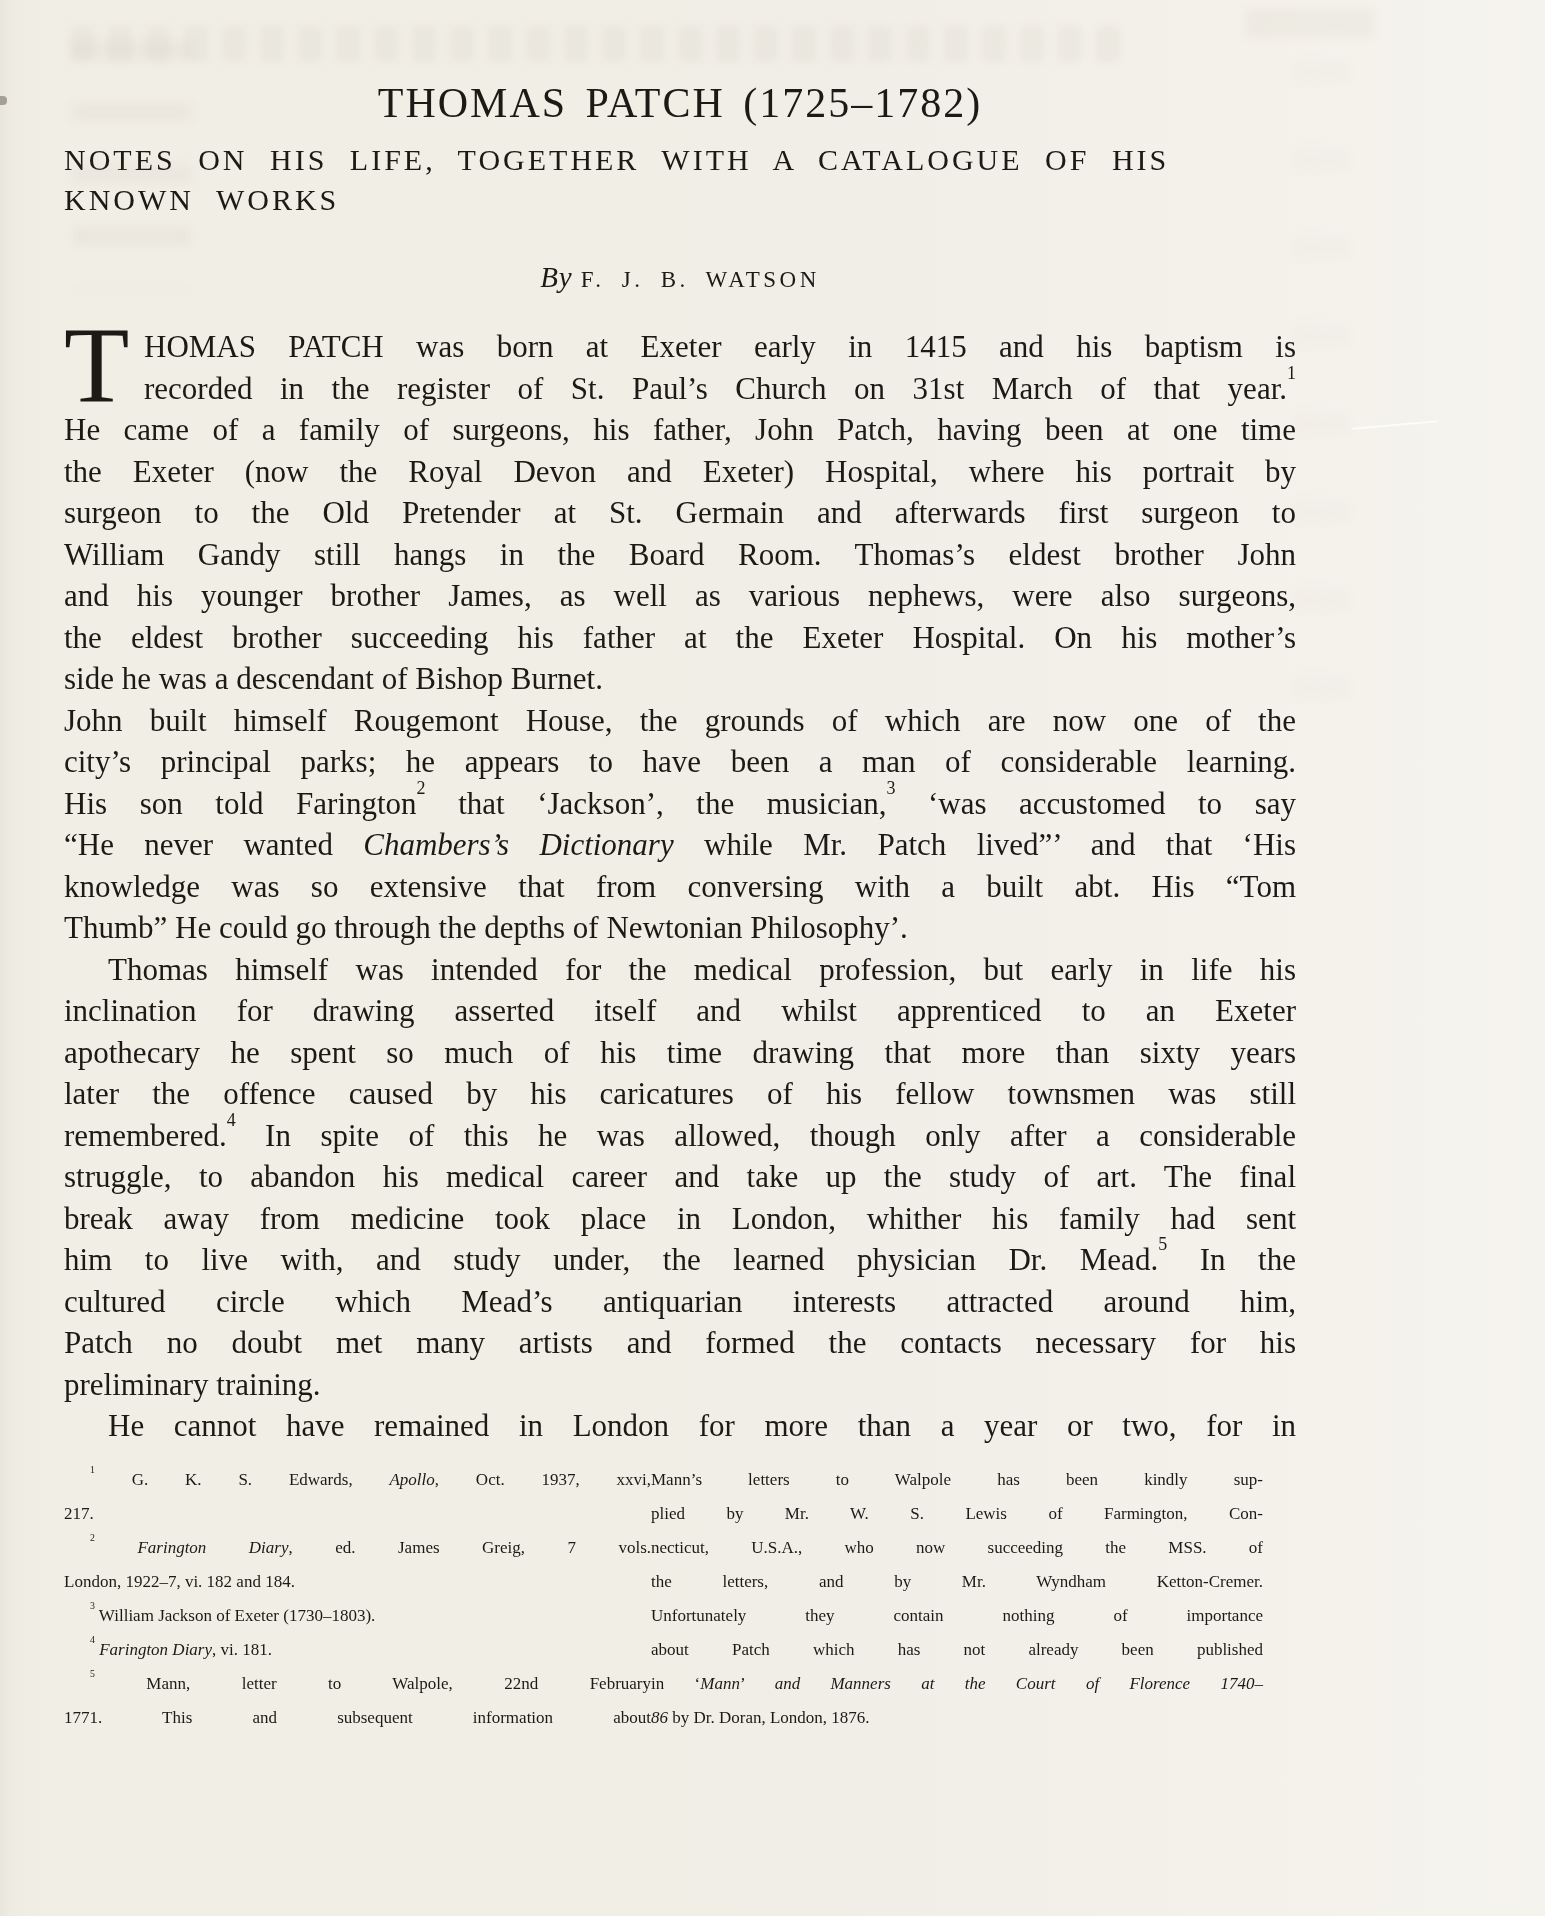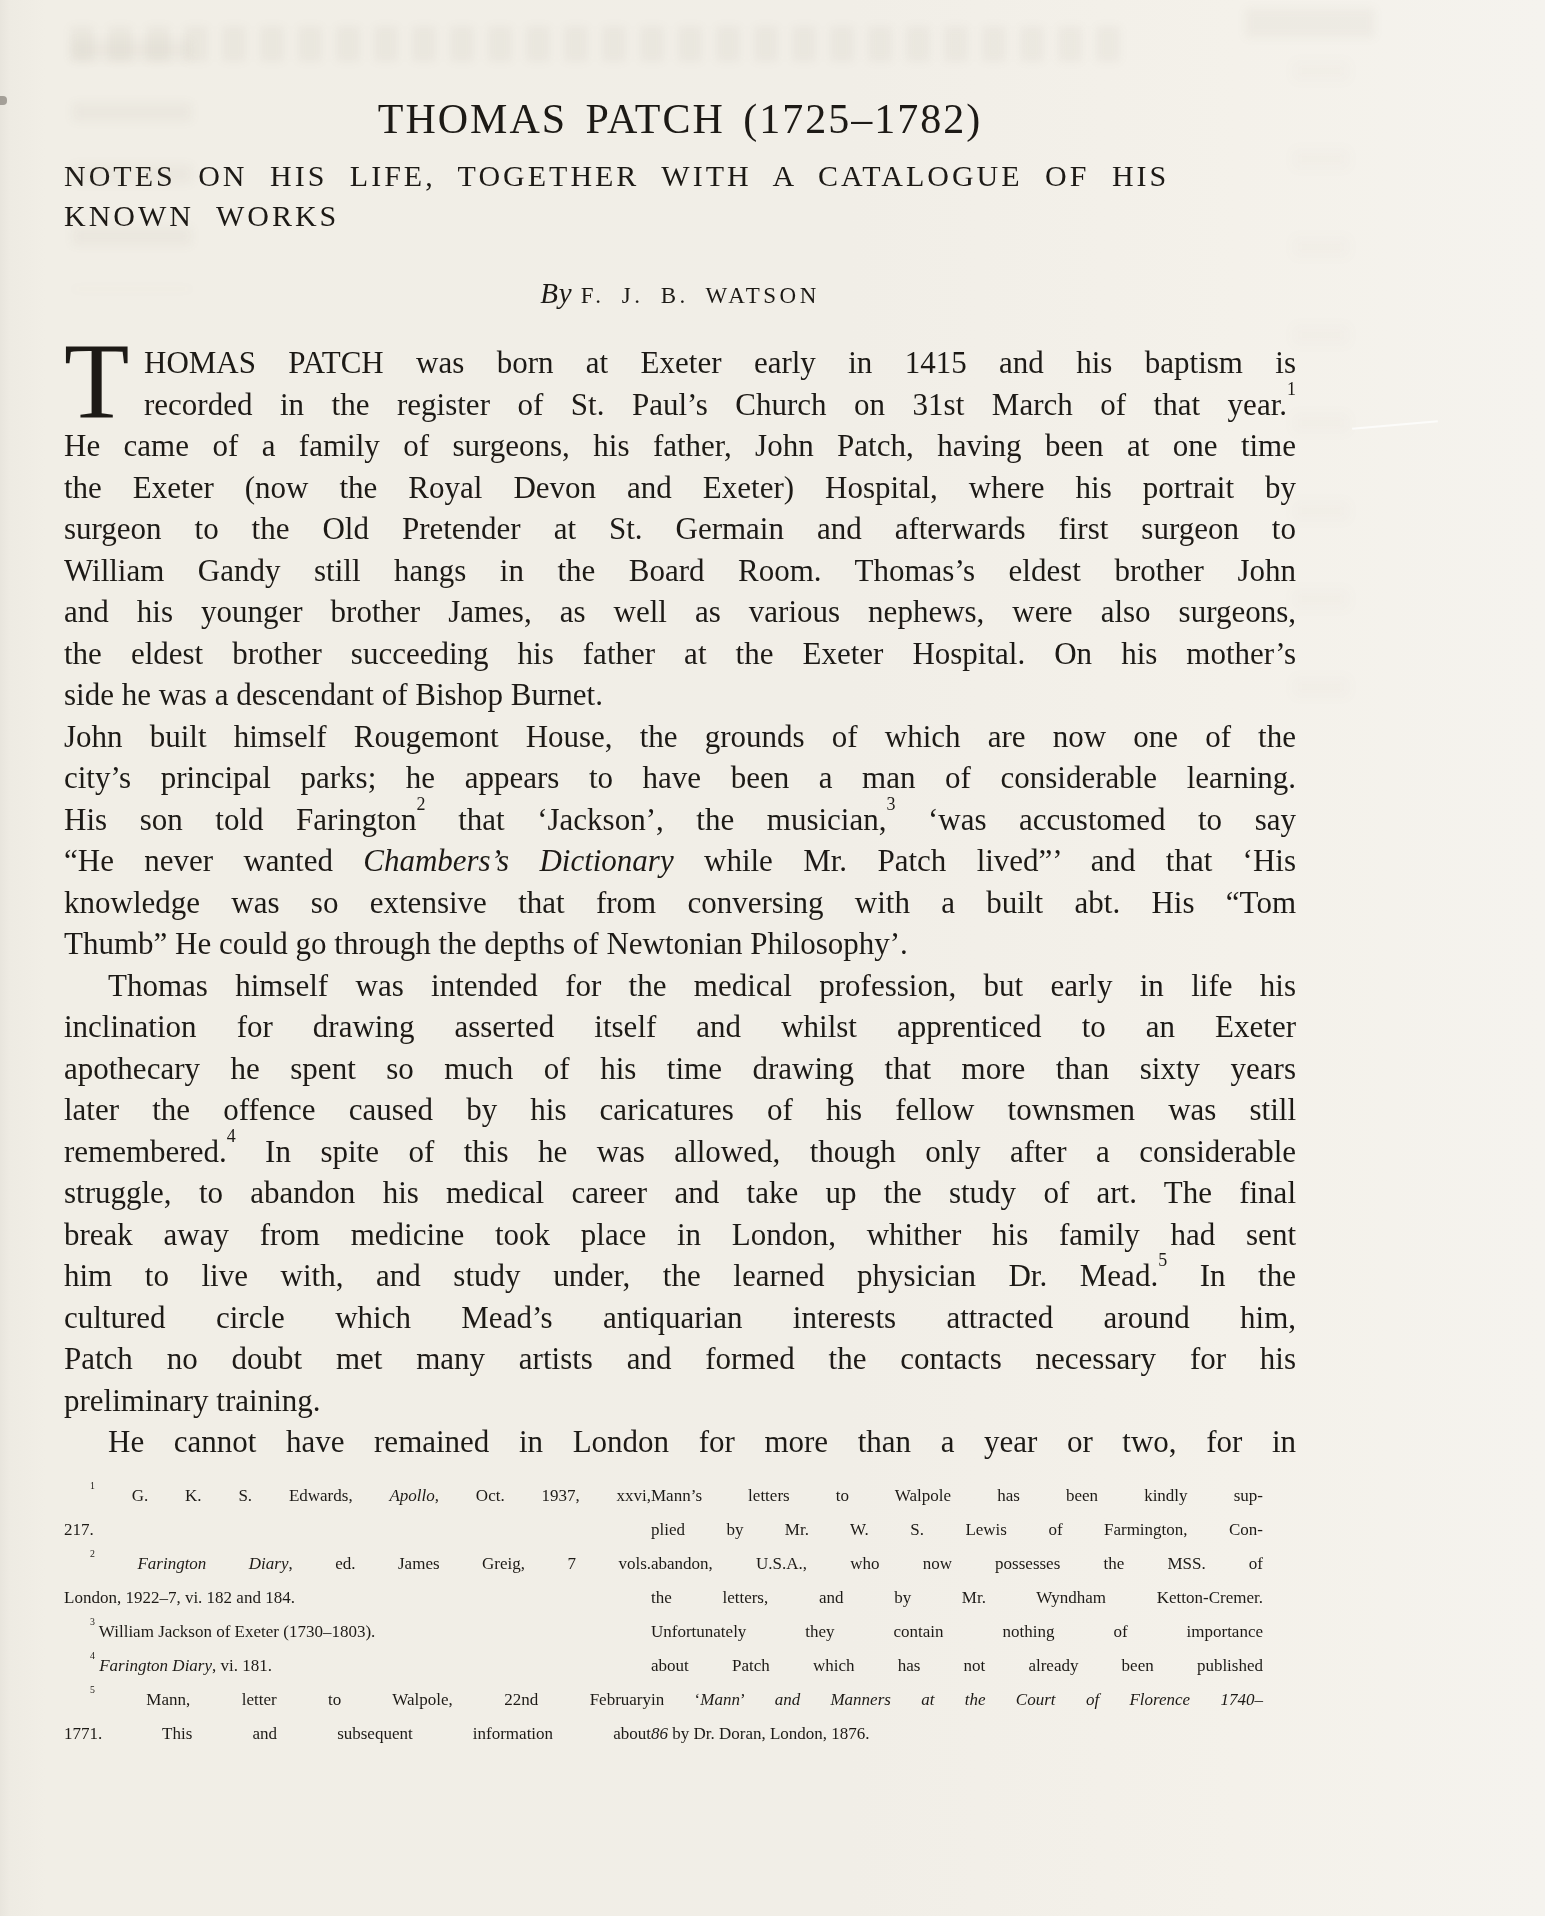--- a/index.html
+++ b/index.html
@@ -1,21 +1,21 @@
 <!DOCTYPE html>
 <html><head>
 <meta charset="utf-8">
 <style>
   html,body{margin:0;padding:0;background:#d8d5cd;}
   .page{
     position:relative;
     width:1545px;height:1916px;
     margin:0 auto;
     box-sizing:border-box;
-    padding:16px 249px 0 64px;
+    padding:0 249px 0 64px;
     background:
       linear-gradient(90deg,
         #e8e5dd 0px,#eeebe3 10px,#f1eee6 45px,
         #f1eee7 55%, #f4f1ea 80%, #f5f3ee 100%);
     color:#1d1a16;
     font-family:"Liberation Serif", serif;
     overflow:hidden;
   }
   
   .ghost{position:absolute;pointer-events:none;}
@@ -169,21 +169,21 @@
         <div class="fn-line indent"><sup>2</sup> <i>Farington Diary</i>, ed. James Greig, 7 vols.</div>
         <div class="fn-line no-just">London, 1922–7, vi. 182 and 184.</div>
         <div class="fn-line no-just indent"><sup>3</sup> William Jackson of Exeter (1730–1803).</div>
         <div class="fn-line no-just indent"><sup>4</sup> <i>Farington Diary</i>, vi. 181.</div>
         <div class="fn-line indent"><sup>5</sup> Mann, letter to Walpole, 22nd February</div>
         <div class="fn-line">1771.  This and subsequent information about</div>
       </div>
     <div id="fn-right" class="fn-col right">
         <div class="fn-line">Mann’s letters to Walpole has been kindly sup-</div>
         <div class="fn-line">plied by Mr. W. S. Lewis of Farmington, Con-</div>
-        <div class="fn-line">abandon, U.S.A., who now possesses the MSS. of</div>
+        <div class="fn-line">necticut, U.S.A., who now succeeding the MSS. of</div>
         <div class="fn-line">the letters, and by Mr. Wyndham Ketton-Cremer.</div>
         <div class="fn-line">Unfortunately they contain nothing of importance</div>
         <div class="fn-line">about Patch which has not already been published</div>
         <div class="fn-line">in ‘<i>Mann</i>’ <i>and Manners at the Court of Florence 1740–</i></div>
         <div class="fn-line no-just"><i>86</i> by Dr. Doran, London, 1876.</div>
       </div>
   </footer>
 
 </div>
 

